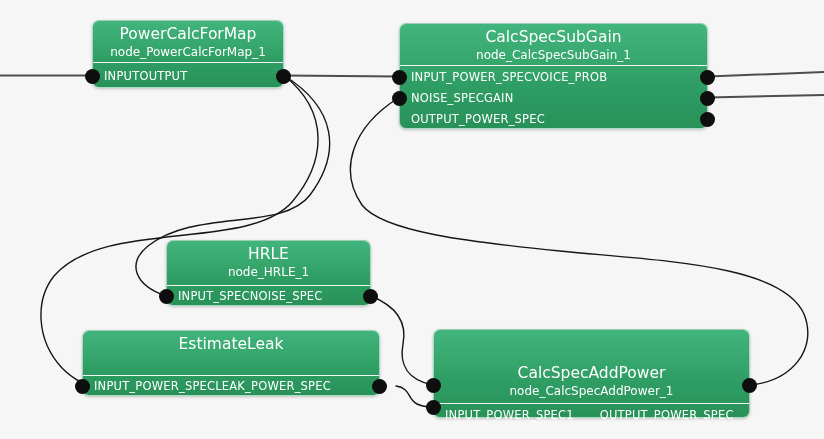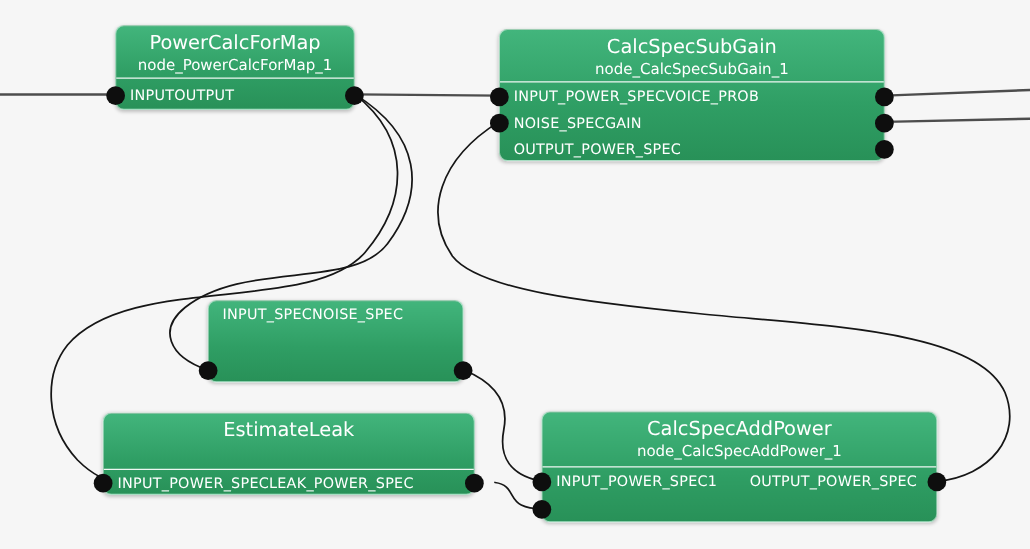--- a/index.html
+++ b/index.html
@@ -81,40 +81,44 @@
         <span class="port-label"></span>
         <span class="port-label">OUTPUT_POWER_SPEC</span>
       </div>
       <div class="port in" style="top: 45.5px;"></div>
       <div class="port in" style="top: 66.5px;"></div>
       <div class="port out" style="top: 45.5px;"></div>
       <div class="port out" style="top: 66.5px;"></div>
       <div class="port out" style="top: 87.5px;"></div>
     </div>
     <div class="node" style="left: 166px; top: 240px; width: 205px; height: 66px;">
+      <div class="node-header" style="height: 45px;">
+        <div class="node-title">HRLE</div>
+        <div class="node-subtitle">node_HRLE_1</div>
+      </div>
       <div class="port-row" style="height: 20px;">
         <span class="port-label">INPUT_SPEC</span>
         <span class="port-label">NOISE_SPEC</span>
       </div>
       <div class="port in" style="top: 48px;"></div>
       <div class="port out" style="top: 48px;"></div>
     </div>
     <div class="node" style="left: 82px; top: 330px; width: 298px; height: 66px;">
       <div class="node-header" style="height: 45px;">
         <div class="node-title">EstimateLeak</div>
       </div>
       <div class="port-row" style="height: 20px;">
         <span class="port-label">INPUT_POWER_SPEC</span>
         <span class="port-label">LEAK_POWER_SPEC</span>
       </div>
       <div class="port in" style="top: 48px;"></div>
       <div class="port out" style="top: 48px;"></div>
     </div>
     <div class="node" style="left: 433px; top: 329px; width: 317px; height: 89px;">
-      <div class="node-header" style="height: 44px;">
+      <div class="node-header" style="height: 44px; margin-top: 30px;">
         <div class="node-title">CalcSpecAddPower</div>
         <div class="node-subtitle">node_CalcSpecAddPower_1</div>
       </div>
       <div class="port-row" style="height: 22px; gap: 26px;">
         <span class="port-label">INPUT_POWER_SPEC1</span>
         <span class="port-label">OUTPUT_POWER_SPEC</span>
       </div>
       <div class="port in" style="top: 48px;"></div>
       <div class="port in" style="top: 70px;"></div>
       <div class="port out" style="top: 48px;"></div>

